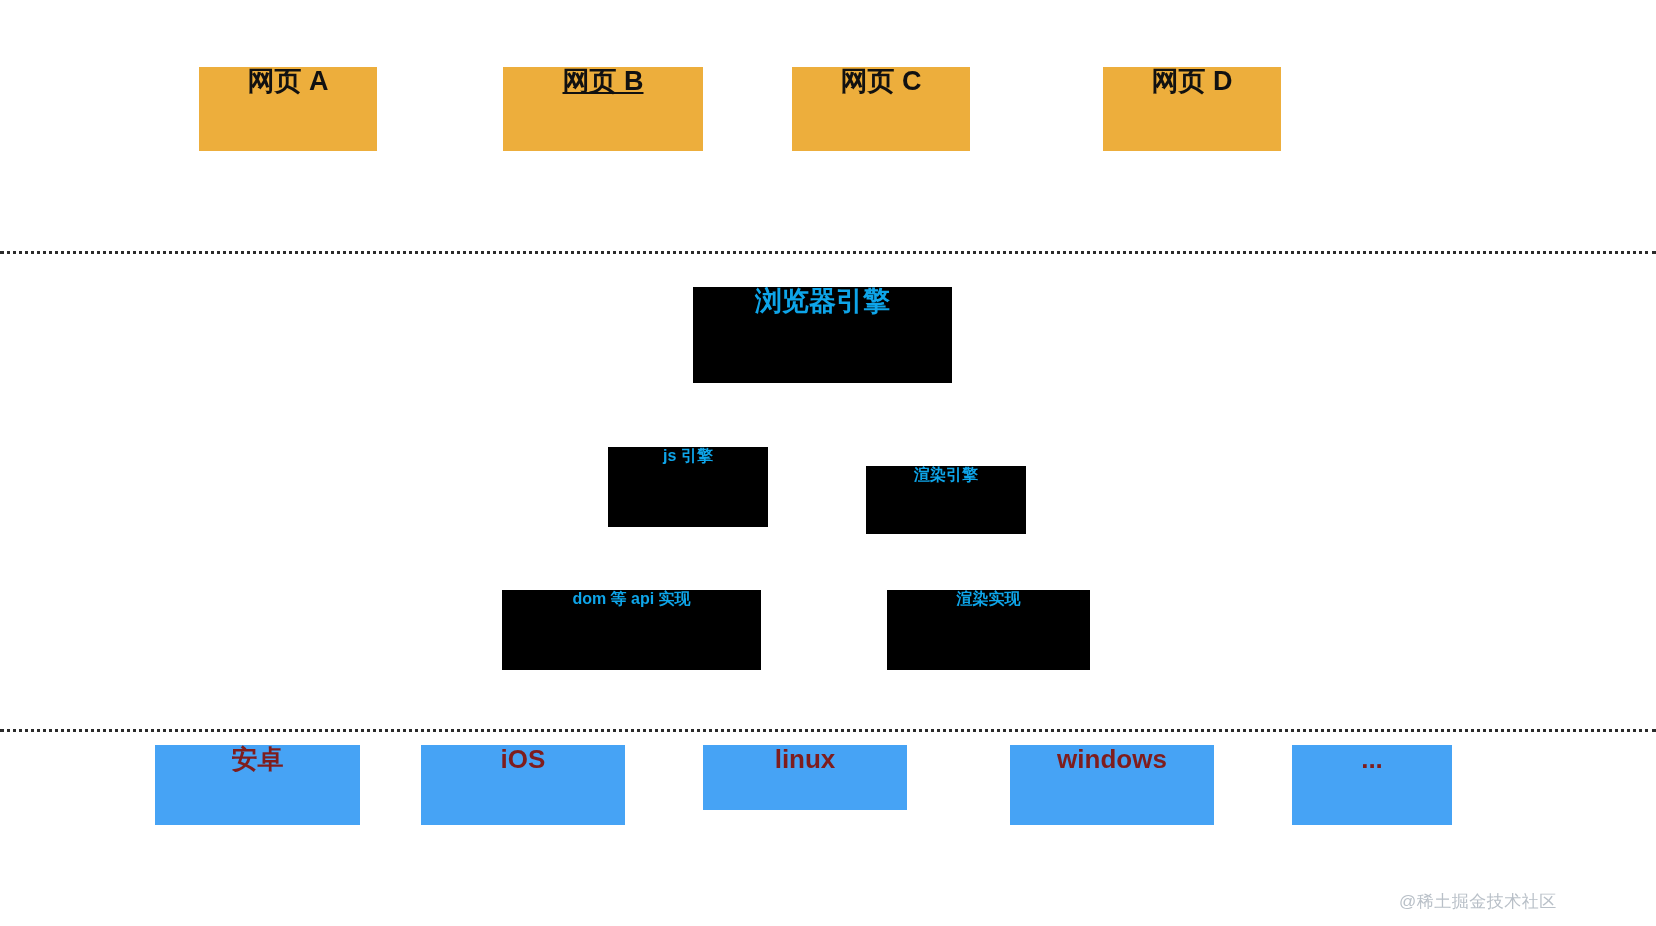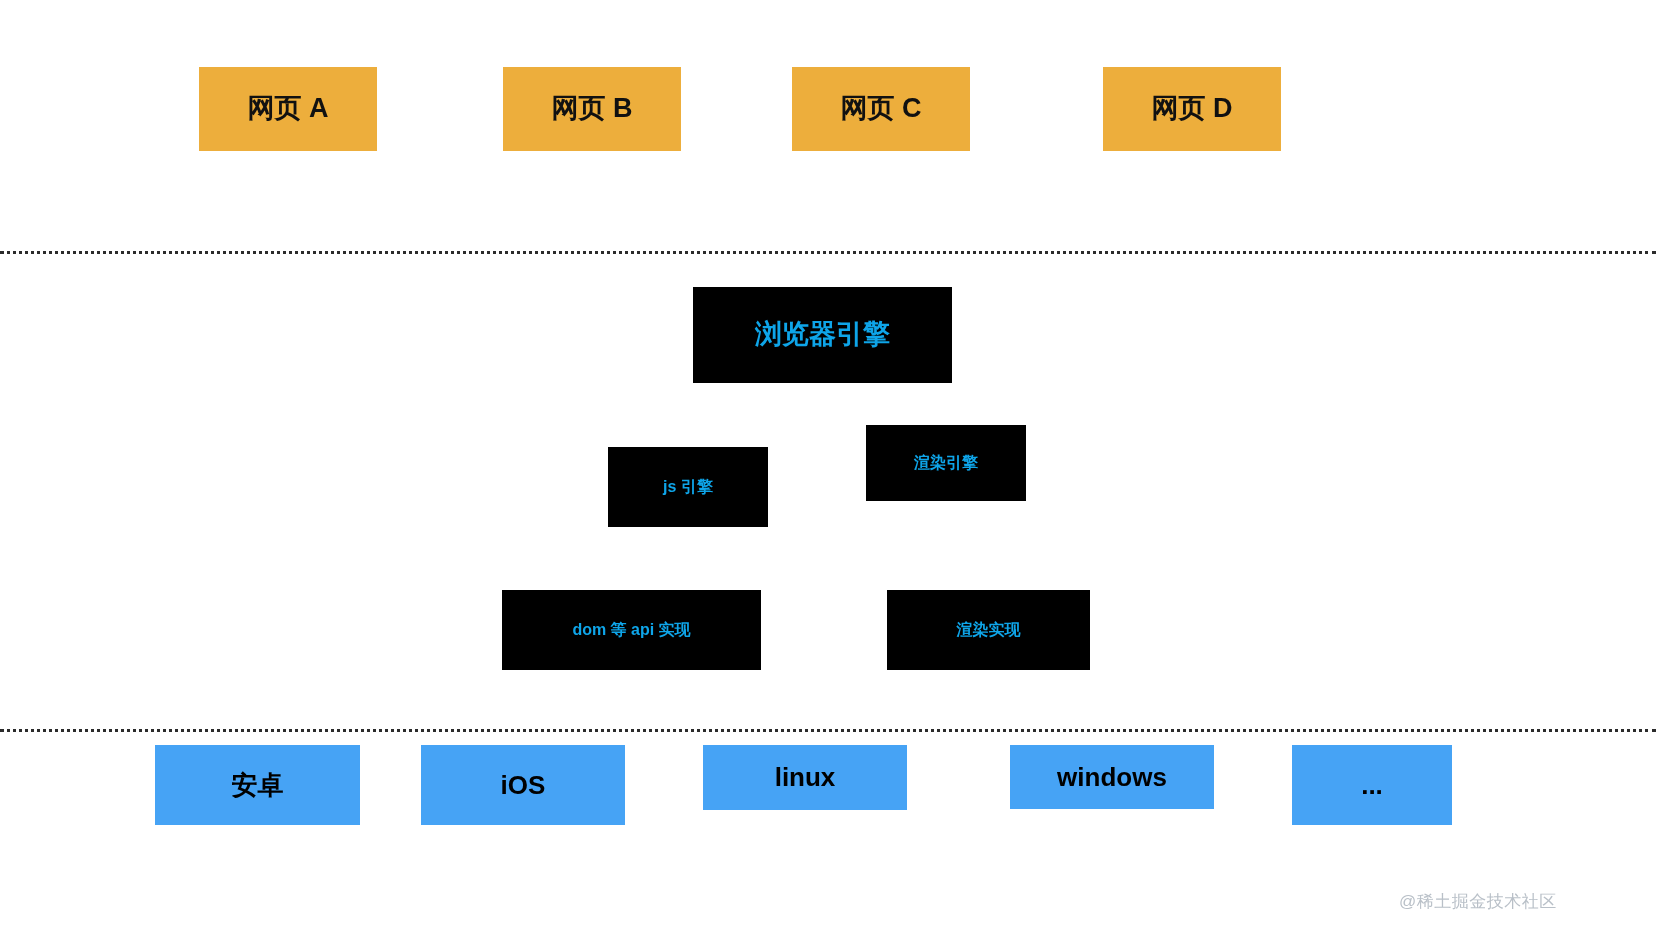--- a/index.html
+++ b/index.html
@@ -13,21 +13,20 @@
   #canvas {
     position: relative;
     width: 1656px;
     height: 926px;
     background: #ffffff;
     overflow: hidden;
   }
   .node {
     position: absolute;
     display: flex;
-    align-items: center;
     justify-content: center;
     box-sizing: border-box;
     text-align: center;
     line-height: 1.1;
   }
   .node-label {
     display: block;
     white-space: nowrap;
   }
   
@@ -43,21 +42,21 @@
     color: #0ea5e9;
     font-size: 27px;
     font-weight: 700;
   }
   .layer-engine.small {
     font-size: 16px;
   }
   
   .layer-os {
     background: #46A3F5;
-    color: #000000;
+    color: #7f1d1d;
     font-size: 26px;
     font-weight: 700;
   }
   
   .divider {
     position: absolute;
     left: 0;
     width: 1656px;
     height: 0;
     border-top: 3px dotted #2b2b2b;
@@ -74,21 +73,21 @@
 </style>
 </head>
 <body>
 
 <div id="canvas">
 
   <div id="pages-layer">
       <div class="node layer-page" style="left: 199px; top: 67px; width: 178px; height: 84px;">
         <span class="node-label">网页 A</span>
       </div>
-      <div class="node layer-page" style="left: 503px; top: 67px; width: 178px; height: 84px;">
+      <div class="node layer-page" style="left: 503px; top: 67px; width: 200px; height: 84px; text-decoration: underline;">
         <span class="node-label">网页 B</span>
       </div>
       <div class="node layer-page" style="left: 792px; top: 67px; width: 178px; height: 84px;">
         <span class="node-label">网页 C</span>
       </div>
       <div class="node layer-page" style="left: 1103px; top: 67px; width: 178px; height: 84px;">
         <span class="node-label">网页 D</span>
       </div>
     </div>
 
@@ -97,42 +96,42 @@
       <div class="divider" style="top: 729px;"></div>
     </div>
 
   <div id="browser-layer">
       <div class="node layer-engine" style="left: 693px; top: 287px; width: 259px; height: 96px;">
         <span class="node-label">浏览器引擎</span>
       </div>
       <div class="node layer-engine small" style="left: 608px; top: 447px; width: 160px; height: 80px;">
         <span class="node-label">js 引擎</span>
       </div>
-      <div class="node layer-engine small" style="left: 866px; top: 425px; width: 160px; height: 76px;">
+      <div class="node layer-engine small" style="left: 866px; top: 466px; width: 160px; height: 68px;">
         <span class="node-label">渲染引擎</span>
       </div>
       <div class="node layer-engine small" style="left: 502px; top: 590px; width: 259px; height: 80px;">
         <span class="node-label">dom 等 api 实现</span>
       </div>
       <div class="node layer-engine small" style="left: 887px; top: 590px; width: 203px; height: 80px;">
         <span class="node-label">渲染实现</span>
       </div>
     </div>
 
   <div id="os-layer">
       <div class="node layer-os" style="left: 155px; top: 745px; width: 205px; height: 80px;">
         <span class="node-label">安卓</span>
       </div>
       <div class="node layer-os" style="left: 421px; top: 745px; width: 204px; height: 80px;">
         <span class="node-label">iOS</span>
       </div>
       <div class="node layer-os" style="left: 703px; top: 745px; width: 204px; height: 65px;">
         <span class="node-label">linux</span>
       </div>
-      <div class="node layer-os" style="left: 1010px; top: 745px; width: 204px; height: 64px;">
+      <div class="node layer-os" style="left: 1010px; top: 745px; width: 204px; height: 80px;">
         <span class="node-label">windows</span>
       </div>
       <div class="node layer-os" style="left: 1292px; top: 745px; width: 160px; height: 80px;">
         <span class="node-label">...</span>
       </div>
     </div>
 
   <div class="watermark" style="left: 1399px; top: 866px;">@稀土掘金技术社区</div>
 
 </div>

